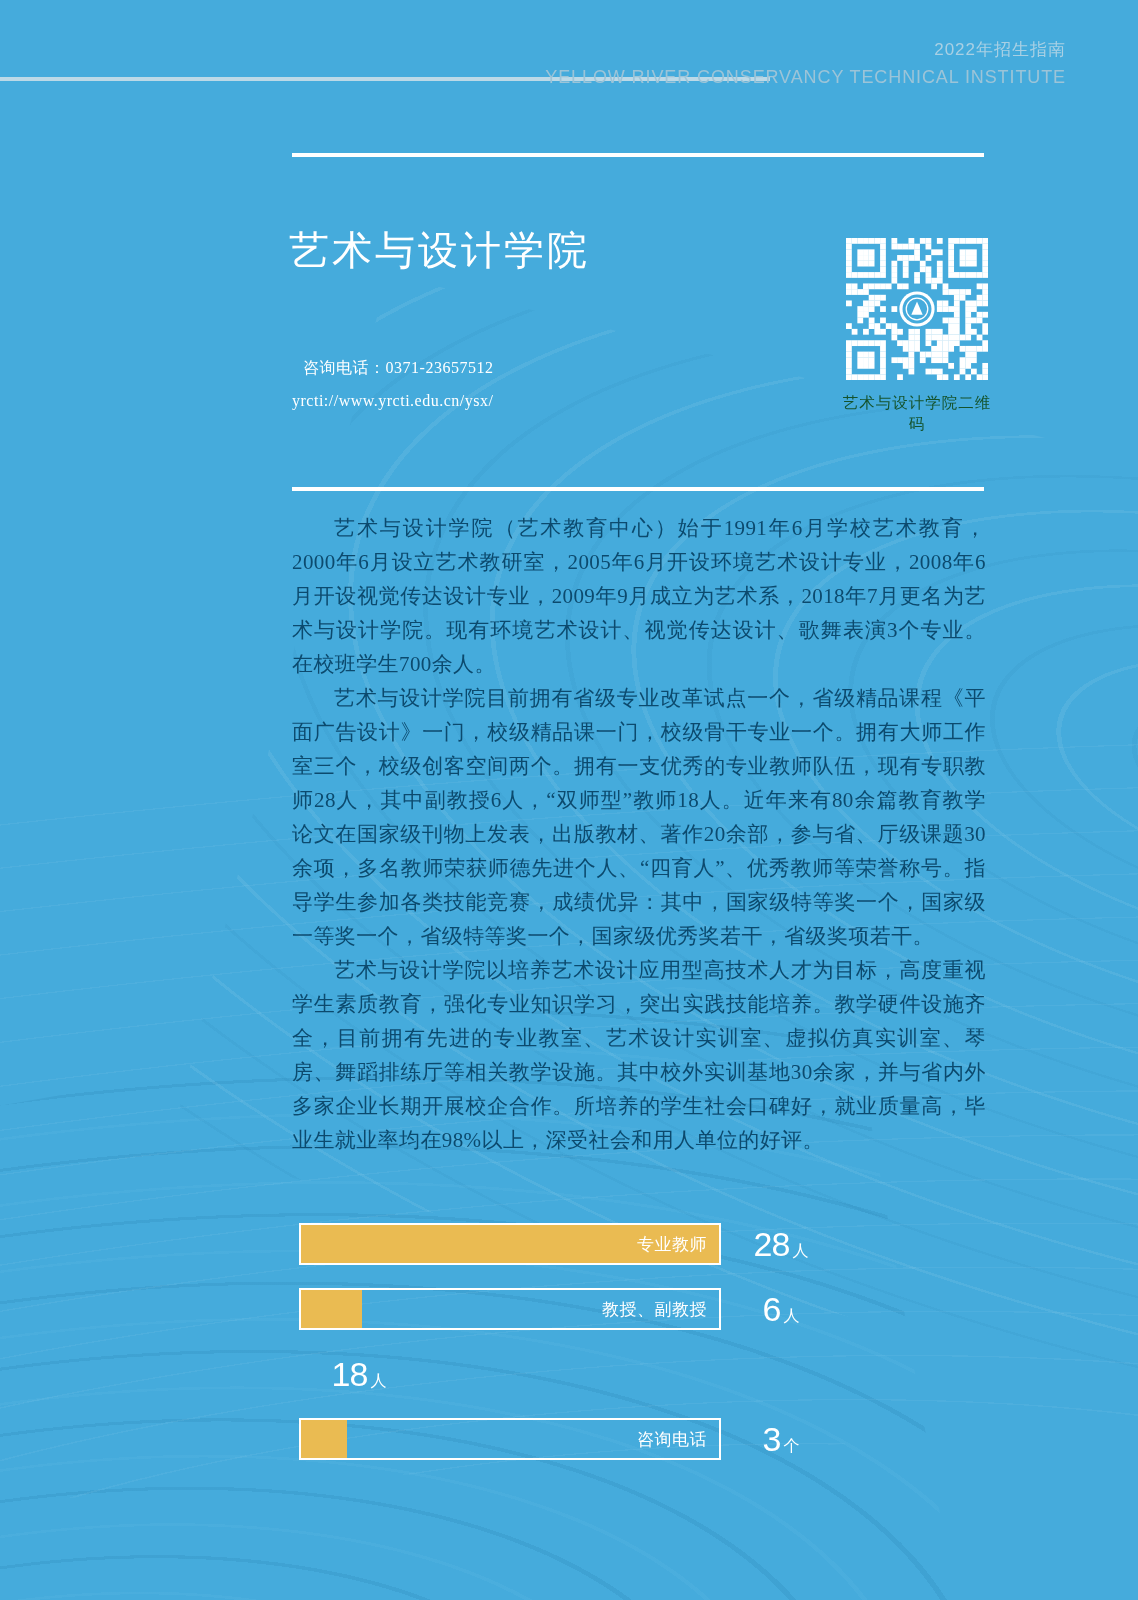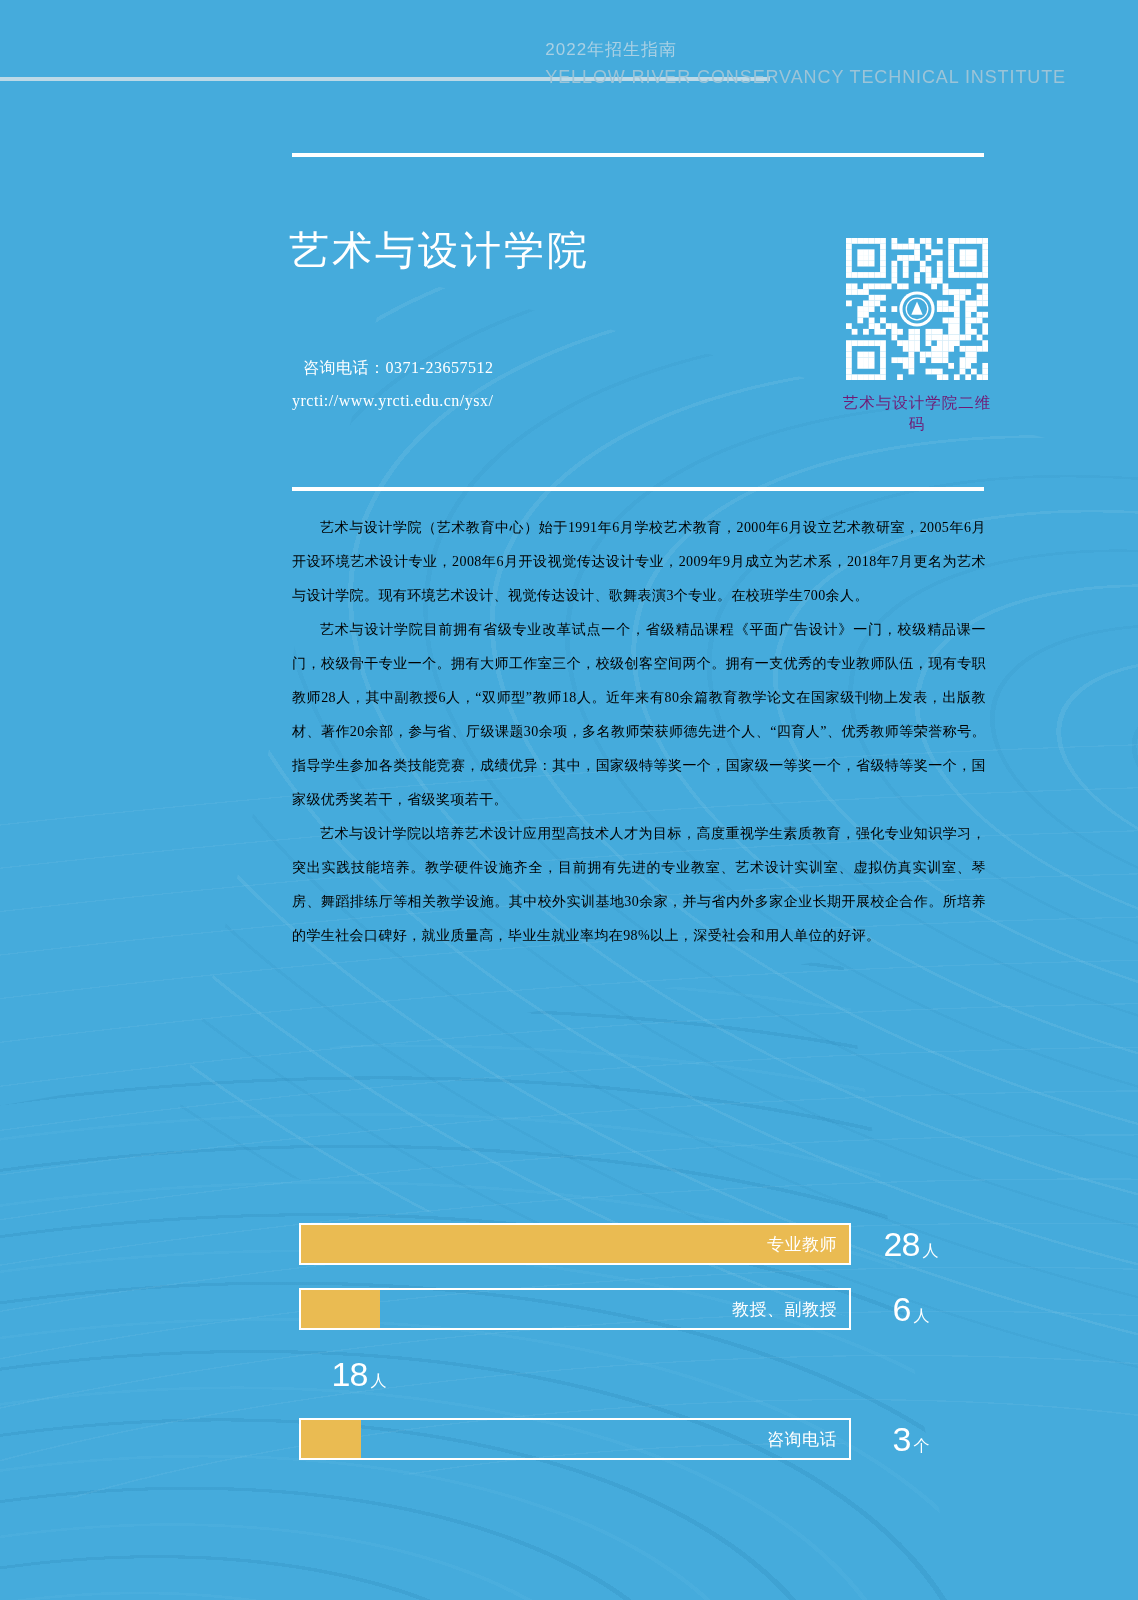--- a/index.html
+++ b/index.html
@@ -28,57 +28,57 @@
   }
   .swirl-mid{
     left:-200px;top:760px;width:1600px;height:700px;
     background:repeating-radial-gradient(ellipse 130% 70% at 50% 120%,
       rgba(255,255,255,0) 0 90px, rgba(255,255,255,0.05) 90px 95px,
       rgba(255,255,255,0) 95px 180px);
     transform:rotate(-4deg);
   }
   
   .header-rule{position:absolute;left:0;top:77px;width:770px;height:4px;background:#BCD9E7;}
-  .page-header{position:absolute;top:38px;right:72px;text-align:left;}
+  .page-header{position:absolute;top:38px;right:72px;text-align:right;}
   .header-cn{font-size:17px;color:#A9D0E4;letter-spacing:1px;margin-bottom:6px;}
   .header-en{font-size:18px;color:#9CC4D8;letter-spacing:0.9px;}
   
   .title-rule{position:absolute;left:292px;top:153px;width:692px;height:4px;background:#FFFFFF;}
   .college-title{
     position:absolute;left:289px;top:230px;margin:0;
     font-size:40px;font-weight:400;color:#FFFFFF;letter-spacing:3px;line-height:1;
   }
   
   .contact{
     position:absolute;left:292px;top:351px;
     font-family:"Liberation Serif","DejaVu Serif",serif;
     font-size:16px;color:#FFFFFF;line-height:33px;letter-spacing:0.5px;text-align:right;
   }
   
   .qr-block{position:absolute;left:836px;top:238px;width:162px;text-align:center;}
   .qr-code{width:142px;height:142px;margin:0 auto;}
   .qr-code svg{display:block;width:142px;height:142px;}
   .qr-caption{
     margin-top:13px;font-family:"Liberation Serif","DejaVu Serif",serif;
-    font-size:15.5px;color:#701a75;letter-spacing:1px;
+    font-size:15.5px;color:#14532d;letter-spacing:1px;
   }
   
   .body-rule{position:absolute;left:292px;top:487px;width:692px;height:4px;background:#FFFFFF;}
   .body-text{
     position:absolute;left:292px;top:511px;width:694px;
     font-family:"Liberation Serif","DejaVu Serif",serif;
-    font-size:14px;line-height:34px;color:#000000;
+    font-size:21px;line-height:34px;color:#0c4a6e;
     text-align:justify;letter-spacing:0.4px;
   }
   .body-text p{margin:0;text-indent:2em;}
   
   .chart{position:absolute;left:299px;top:1223px;}
   .chart-row{display:flex;align-items:center;height:42px;margin-bottom:23px;}
   .bar-track{
-    position:relative;width:552px;height:42px;
+    position:relative;width:422px;height:42px;
     border:2px solid #FFFFFF;box-sizing:border-box;background:transparent;
   }
   .bar-fill{position:absolute;left:0;top:0;bottom:0;}
   .bar-label{
     position:absolute;right:12px;top:50%;transform:translateY(-50%);
     font-size:17px;color:#FFFFFF;letter-spacing:0.5px;white-space:nowrap;
   }
   .bar-value{
     width:96px;margin-left:12px;display:flex;align-items:baseline;justify-content:center;
     color:#FFFFFF;white-space:nowrap;

